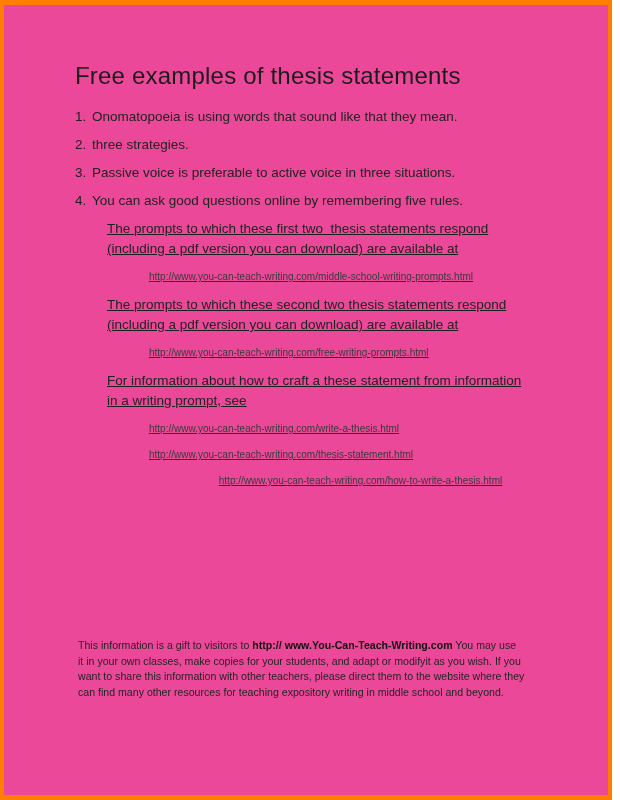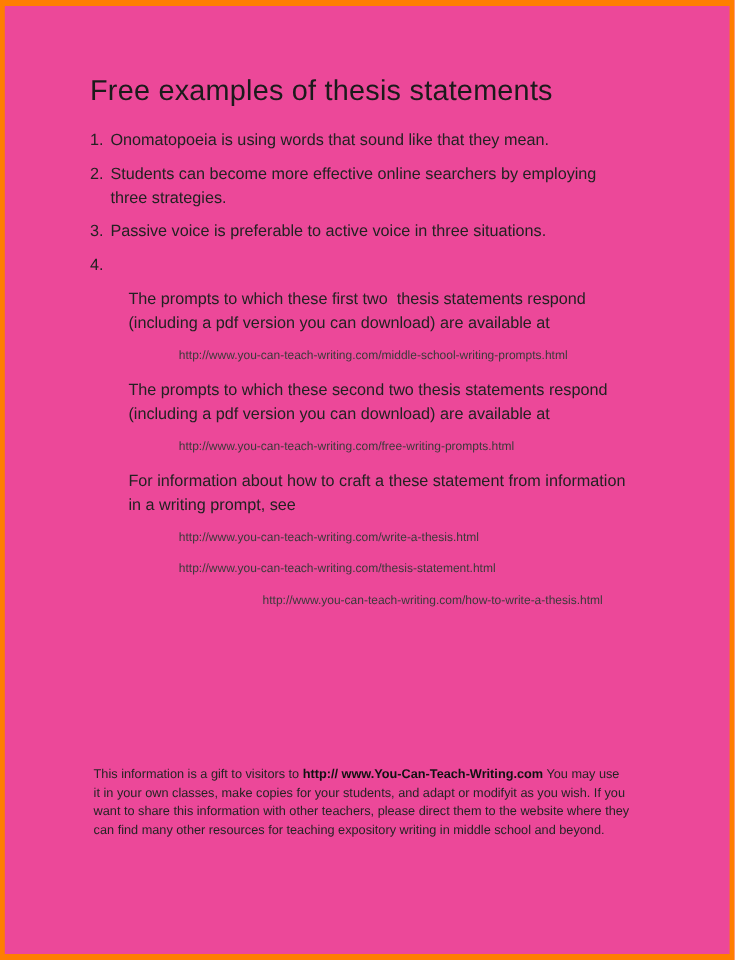--- a/index.html
+++ b/index.html
@@ -41,20 +41,21 @@
   }
   .num {
     flex: none;
     width: 17px;
   }
   .iline, .pline, .url, .fline {
     white-space: pre;
   }
   .section {
     margin-top: 2px;
+    text-decoration: underline;
   }
   .para {
     margin: 0 0 0 32px;
     font-size: 13.5px;
     line-height: 20px;
     color: #222;
   }
   .url {
     margin: 10px 0 10px 74px;
     font-size: 10px;
@@ -85,32 +86,34 @@
     <div>
       <div class="list-row">
         <span class="num">1.</span>
         <span>
           <div class="iline">Onomatopoeia is using words that sound like that they mean.</div>
         </span>
       </div>
       <div class="list-row">
         <span class="num">2.</span>
         <span>
-          <div class="iline">Students can become more effective online searchers by employing</div>
           <div class="iline">three strategies.</div>
         </span>
       </div>
       <div class="list-row">
         <span class="num">3.</span>
         <span>
           <div class="iline">Passive voice is preferable to active voice in three situations.</div>
         </span>
       </div>
       <div class="list-row">
         <span class="num">4.</span>
+        <span>
+          <div class="iline">You can ask good questions online by remembering five rules.</div>
+        </span>
       </div>
     </div>
 
     <div class="section">
       <div class="para">
         <div class="pline">The prompts to which these first two  thesis statements respond</div>
         <div class="pline">(including a pdf version you can download) are available at</div>
       </div>
       <div class="url" style="color: rgb(58, 58, 58);">http://www.you-can-teach-writing.com/middle-school-writing-prompts.html</div>
     </div>

